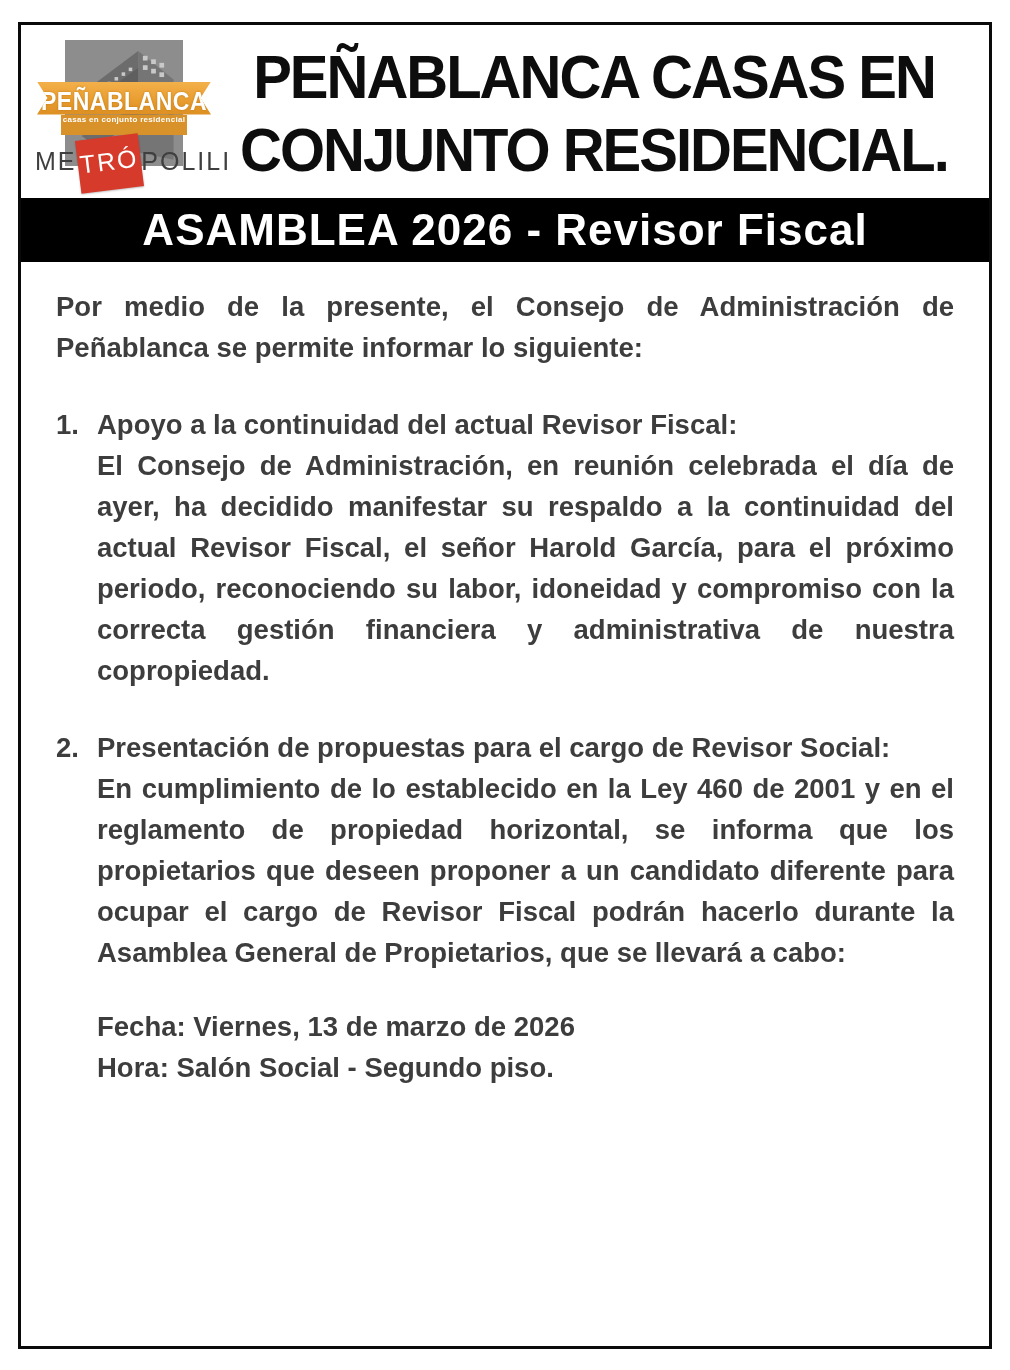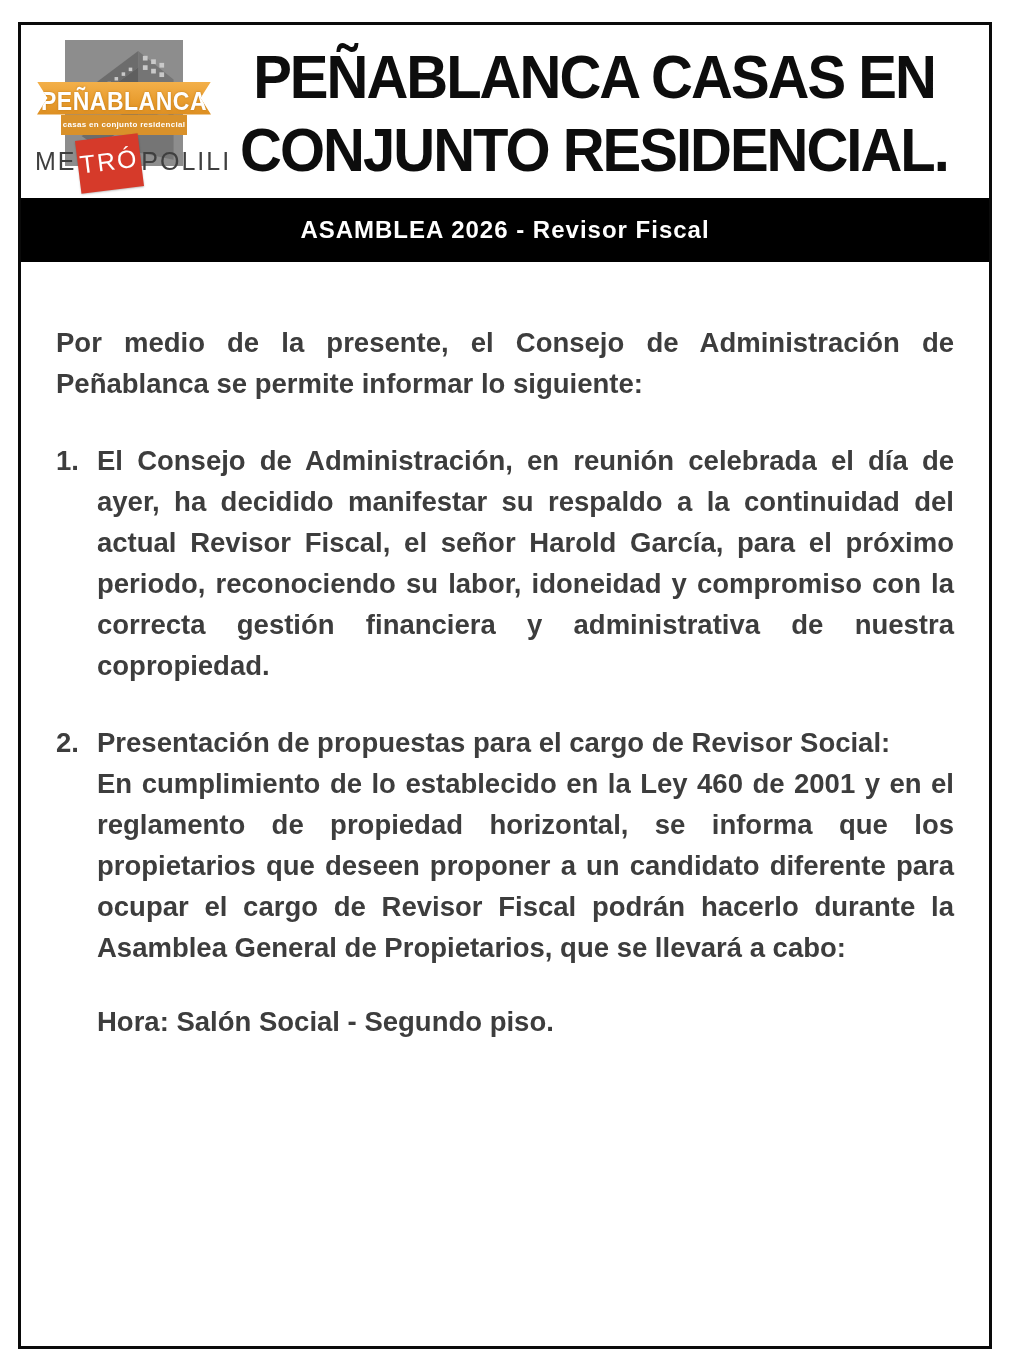--- a/index.html
+++ b/index.html
@@ -54,21 +54,21 @@
     font-weight: bold;
     letter-spacing: 0.5px;
     text-shadow: 0 0 2px #b97714;
     transform: scaleY(1.15);
   }
   .logo-tagline {
     position: absolute;
     left: 26px; top: 81px;
     width: 126px; height: 20px;
     background: #d9912a;
-    display: flex; align-items: center; justify-content: center;
+    display: flex; justify-content: center;
     z-index: 3;
   }
   .logo-tagline span {
     color: #ffffff;
     font-size: 8px;
     font-weight: bold;
     white-space: nowrap;
     letter-spacing: 0.3px;
   }
   .logo-metro {
@@ -111,33 +111,32 @@
   
   .banner {
     height: 64px;
     background: #000000;
     display: flex;
     align-items: center;
     justify-content: center;
   }
   .banner span {
     color: #ffffff;
-    font-size: 24px;
+    font-size: 44px;
     font-weight: bold;
     letter-spacing: 1px;
   }
 
   
   .content {
     padding: 24px 35px 0 35px;
     color: #3d3d3d;
     font-weight: bold;
     font-size: 27.5px;
     line-height: 41px;
-    margin-top: 36px;
   }
   .para { text-align: justify; }
   .item {
     position: relative;
     padding-left: 41px;
     margin-top: 36px;
   }
   .item-number {
     position: absolute;
     left: 0; top: 0;
@@ -200,28 +199,30 @@
   <div class="banner">
     <span>ASAMBLEA 2026 - Revisor Fiscal</span>
   </div>
 
   <div class="content">
 
     <p class="para">Por medio de la presente, el Consejo de Administración de Peñablanca se permite informar lo siguiente:</p>
 
     <div class="item">
       <span class="item-number">1.</span>
+      <div class="item-heading">Apoyo a la continuidad del actual Revisor Fiscal:</div>
       <div class="item-text">El Consejo de Administración, en reunión celebrada el día de ayer, ha decidido manifestar su respaldo a la continuidad del actual Revisor Fiscal, el señor Harold García, para el próximo periodo, reconociendo su labor, idoneidad y compromiso con la correcta gestión financiera y administrativa de nuestra copropiedad.</div>
     </div>
 
     <div class="item">
       <span class="item-number">2.</span>
       <div class="item-heading">Presentación de propuestas para el cargo de Revisor Social:</div>
       <div class="item-text">En cumplimiento de lo establecido en la Ley 460 de 2001 y en el reglamento de propiedad horizontal, se informa que los propietarios que deseen proponer a un candidato diferente para ocupar el cargo de Revisor Fiscal podrán hacerlo durante la Asamblea General de Propietarios, que se llevará a cabo:</div>
     </div>
 
     <div class="event-block">
+      <div>Fecha: Viernes, 13 de marzo de 2026</div>
       <div>Hora: Salón Social - Segundo piso.</div>
     </div>
 
 
   </div>
 </div>
 
 </body></html>

